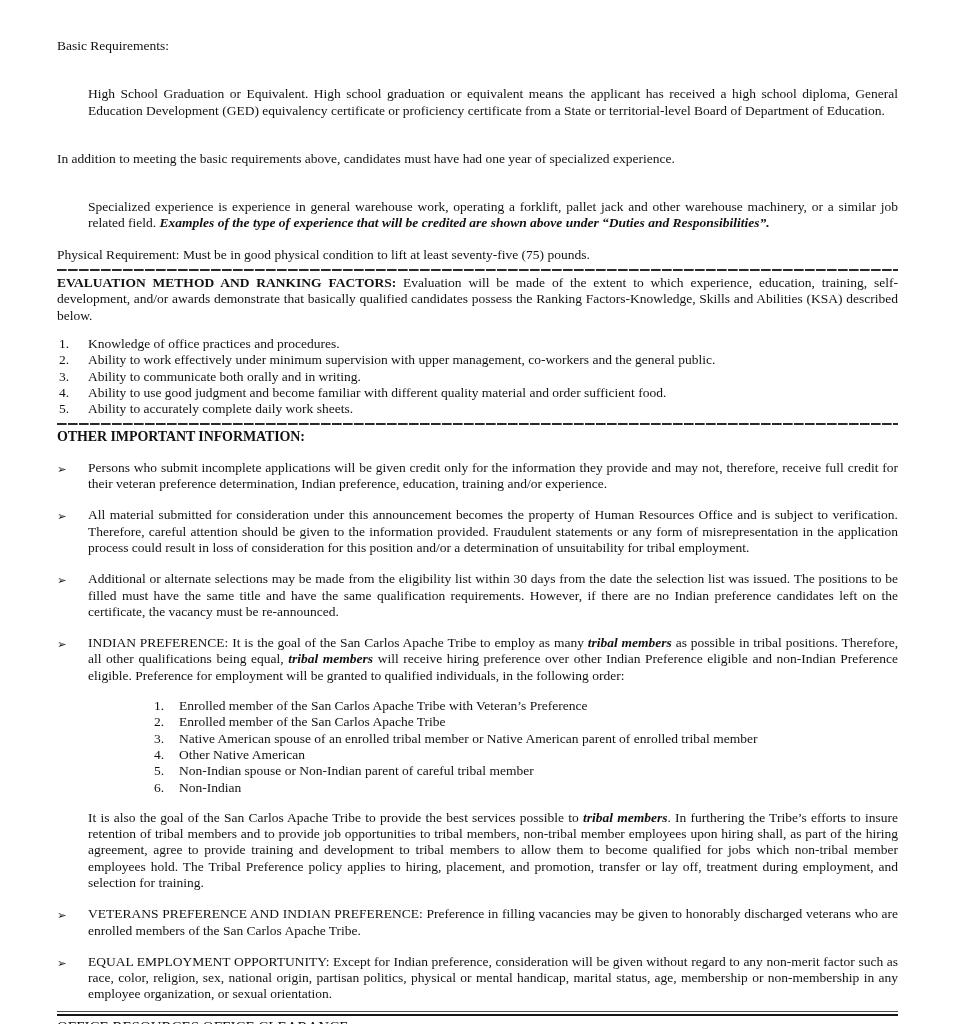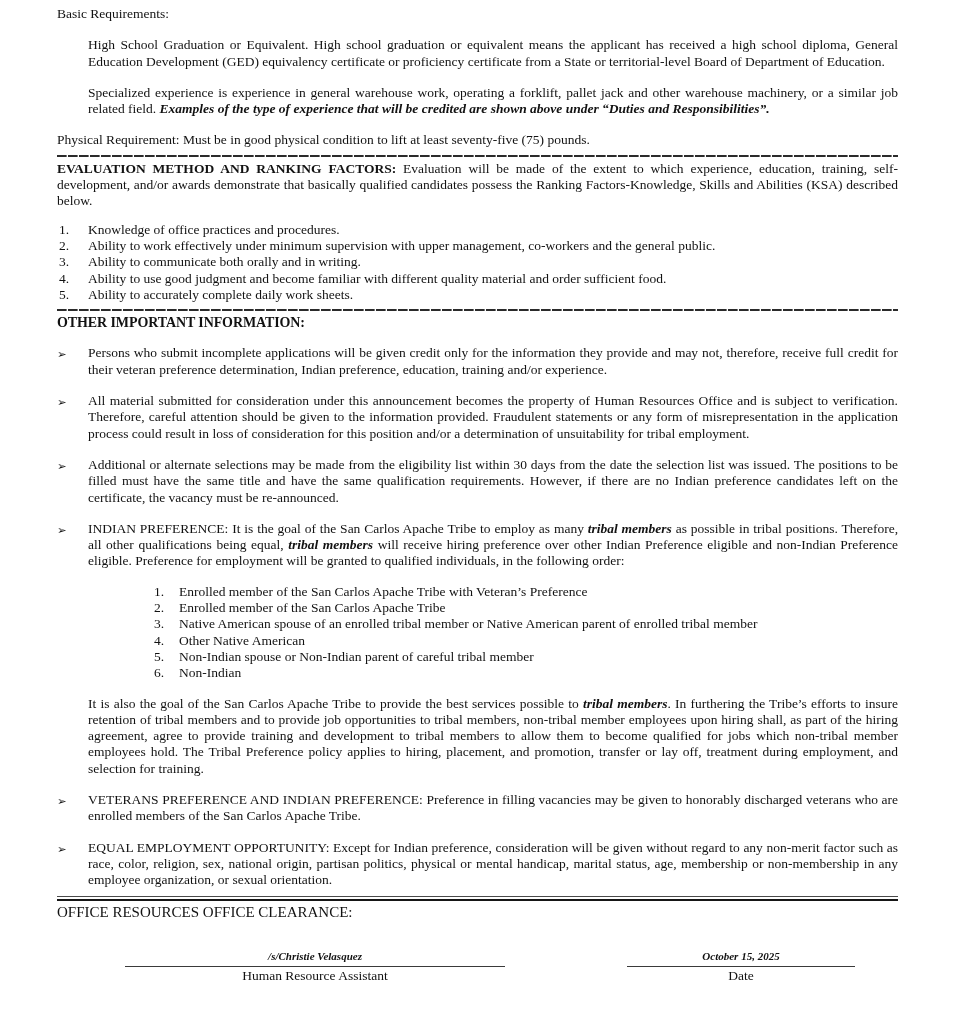--- a/index.html
+++ b/index.html
@@ -6,21 +6,21 @@
   .page {
     width:954px; height:1024px; box-sizing:border-box;
     padding:6px 56px 0 57px;
     font-family:"Liberation Serif","DejaVu Serif",serif;
     font-size:13.5px; line-height:16.3px; color:#121212;
     overflow:hidden;
   }
   p { margin:0; }
   .just { text-align:justify; }
   .indent { margin-left:31px; }
-  .mb { margin-bottom:15px; }
+  .mb { margin-bottom:15px;margin-top:32px; }
   .mbs { margin-bottom:6px; }
   .rb { font-weight:700; }
   .ri { font-style:italic; }
   .ru { }
   .rule {
     height:2px; margin:5px 0 4px;
     background:repeating-linear-gradient(90deg,#2b2b2b 0 9px,#777 9px 10px,transparent 10px 11px);
   }
   .rule-double {
     height:2px; margin:8px 0 3px;
@@ -47,20 +47,21 @@
 </style>
 </head>
 <body>
 
 <div class="page">
 
   <p class="mb">Basic Requirements:</p>
 
   <p class="indent just mb">High School Graduation or Equivalent.  High school graduation or equivalent means the applicant has received a high school diploma, General Education Development (GED) equivalency certificate or proficiency certificate from a State or territorial-level Board of Department of Education.</p>
 
+  <p class="mb">In addition to meeting the basic requirements above, candidates must have had one year of specialized experience.</p>
 
   <p class="indent just mb"><span>Specialized experience is experience in general warehouse work, operating a forklift, pallet jack and other warehouse machinery, or a similar job related field.  </span><span class="rb ri">Examples of the type of experience that will be credited are shown above under “Duties and Responsibilities”.</span></p>
 
   <p class="mbs">Physical Requirement:  Must be in good physical condition to lift at least seventy-five (75) pounds.</p>
 
   <div class="rule"></div>
 
   <p class="just" style="margin-bottom:12px"><span class="rb">EVALUATION METHOD AND RANKING FACTORS: </span><span>Evaluation will be made of the extent to which experience, education, training, self-development, and/or awards demonstrate that basically qualified candidates possess the Ranking Factors-Knowledge, Skills and Abilities (KSA) described below.</span></p>
 
   <ol class="num-list">

